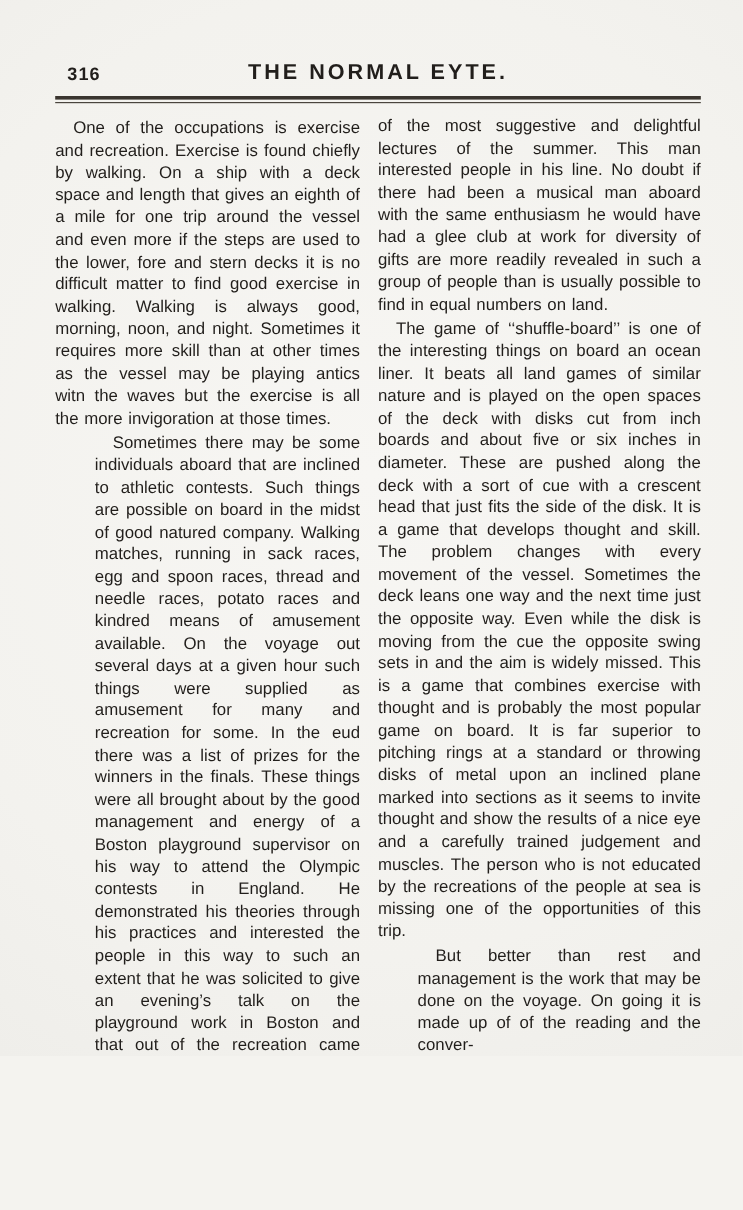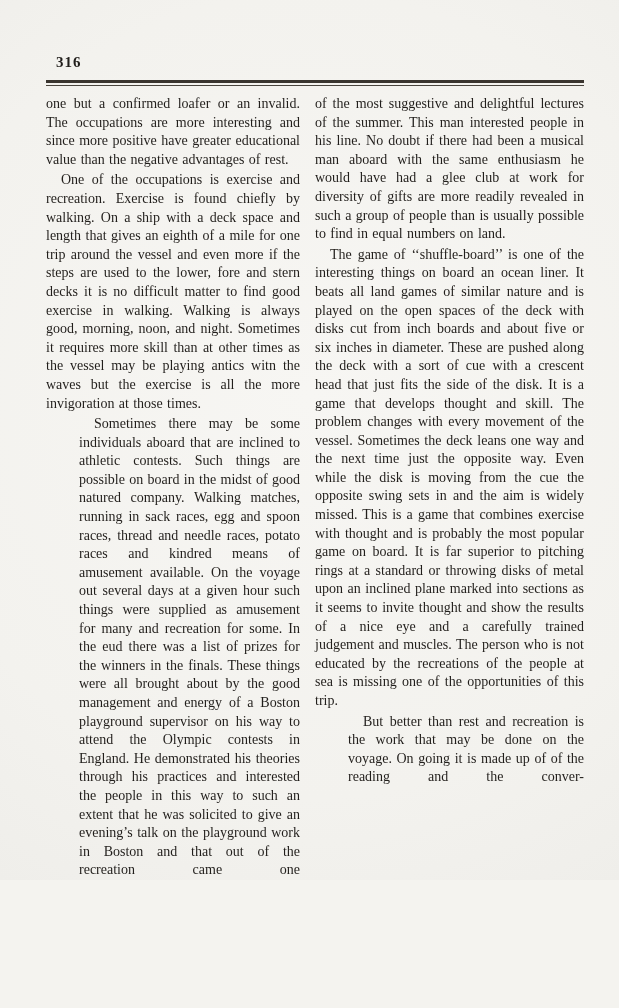--- a/index.html
+++ b/index.html
@@ -7,21 +7,21 @@
     padding: 0;
     background: #f4f3ef;
   }
   .page {
     position: relative;
     width: 619px;
     height: 880px;
     box-sizing: border-box;
     background:
       radial-gradient(circle at 50% 45%, #f7f6f3 0%, #f3f2ee 70%, #efeeea 100%);
-    font-family: Liberation Serif, serif;
+    font-family: Liberation Sans, sans-serif;
     color: #211e1b;
     overflow: hidden;
   }
   .content {
     position: absolute;
     left: 46px;
     top: 50px;
     width: 538px;
   }
   .page-header {
@@ -65,31 +65,31 @@
   .columns p.runs-over { text-align-last: justify; margin-left: 33px; }
 </style>
 </head>
 <body>
 
 <div class="page">
   <div class="content">
 
     <div class="page-header">
       <span class="page-num">316</span>
+      <div class="journal-title">THE NORMAL EYTE.</div>
     </div>
 
     <div class="header-rule"></div>
 
     <div class="columns">
       <div class="col-left">
-        <p>one but a confirmed loafer or an invalid.  The occupations are more interesting and since more positive have greater educational value than the negative advantages of rest.</p>
         <p class="indent">One of the occupations is exercise and recreation.  Exercise is found chiefly by walking.  On a ship with a deck space and length that gives an eighth of a mile for one trip around the vessel and even more if the steps are used to the lower, fore and stern decks it is no difficult matter to find good exercise in walking.  Walking is always good, morning, noon, and night.  Sometimes it requires more skill than at other times as the vessel may be playing antics witn the waves but the exercise is all the more invigoration at those times.</p>
         <p class="indent runs-over">Sometimes there may be some individuals aboard that are inclined to athletic contests.  Such things are possible on board in the midst of good natured company.  Walking matches, running in sack races, egg and spoon races, thread and needle races, potato races and kindred means of amusement available.  On the voyage out several days at a given hour such things were supplied as amusement for many and recreation for some.  In the eud there was a list of prizes for the winners in the finals.  These things were all brought about by the good management and energy of a Boston playground supervisor on his way to attend the Olympic contests in England.  He demonstrated his theories through his practices and interested the people in this way to such an extent that he was solicited to give an evening’s talk on the playground work in Boston and that out of the recreation came one</p>
       </div>
       <div class="col-right">
         <p>of the most suggestive and delightful lectures of the summer.  This man interested people in his line. No doubt if there had been a musical man aboard with the same enthusiasm he would have had a glee club at work for diversity of gifts are more readily revealed in such a group of people than is usually possible to find in equal numbers on land.</p>
         <p class="indent">The game of ‘‘shuffle-board’’ is one of the interesting things on board an ocean liner.  It beats all land games of similar nature and is played on the open spaces of the deck with disks cut from inch boards and about five or six inches in diameter.  These are pushed along the deck with a sort of cue with a crescent head that just fits the side of the disk.  It is a game that develops thought and skill.  The problem changes with every movement of the vessel.  Sometimes the deck leans one way and the next time just the opposite way.  Even while the disk is moving from the cue the opposite swing sets in and the aim is widely missed.  This is a game that combines exercise with thought and is probably the most popular game on board.  It is far superior to pitching rings at a standard or throwing disks of metal upon an inclined plane marked into sections as it seems to invite thought and show the results of a nice eye and a carefully trained judgement and muscles.  The person who is not educated by the recreations of the people at sea is missing one of the opportunities of this trip.</p>
-        <p class="indent runs-over">But better than rest and recreation is the work that may be done on the voyage.  On going it is made up of of the reading and the conver-</p>
+        <p class="indent runs-over">But better than rest and management is the work that may be done on the voyage.  On going it is made up of of the reading and the conver-</p>
       </div>
     </div>
 
   </div>
 </div>
 
 </body></html>

